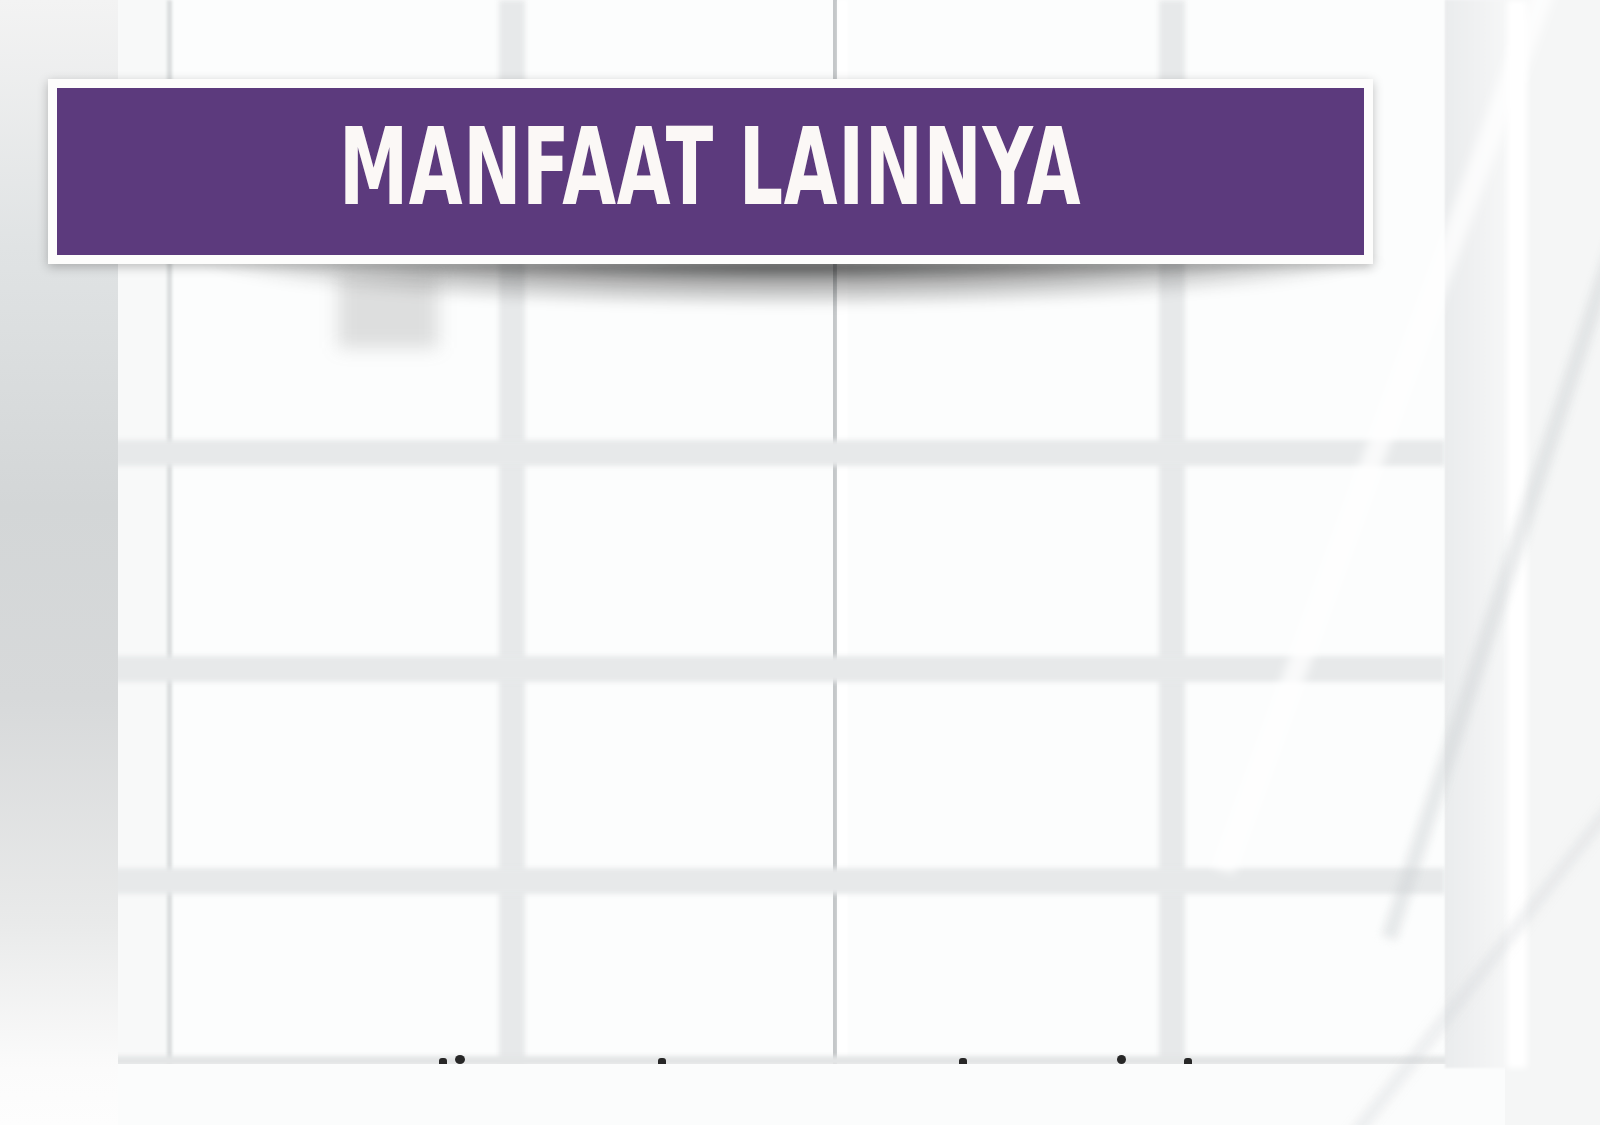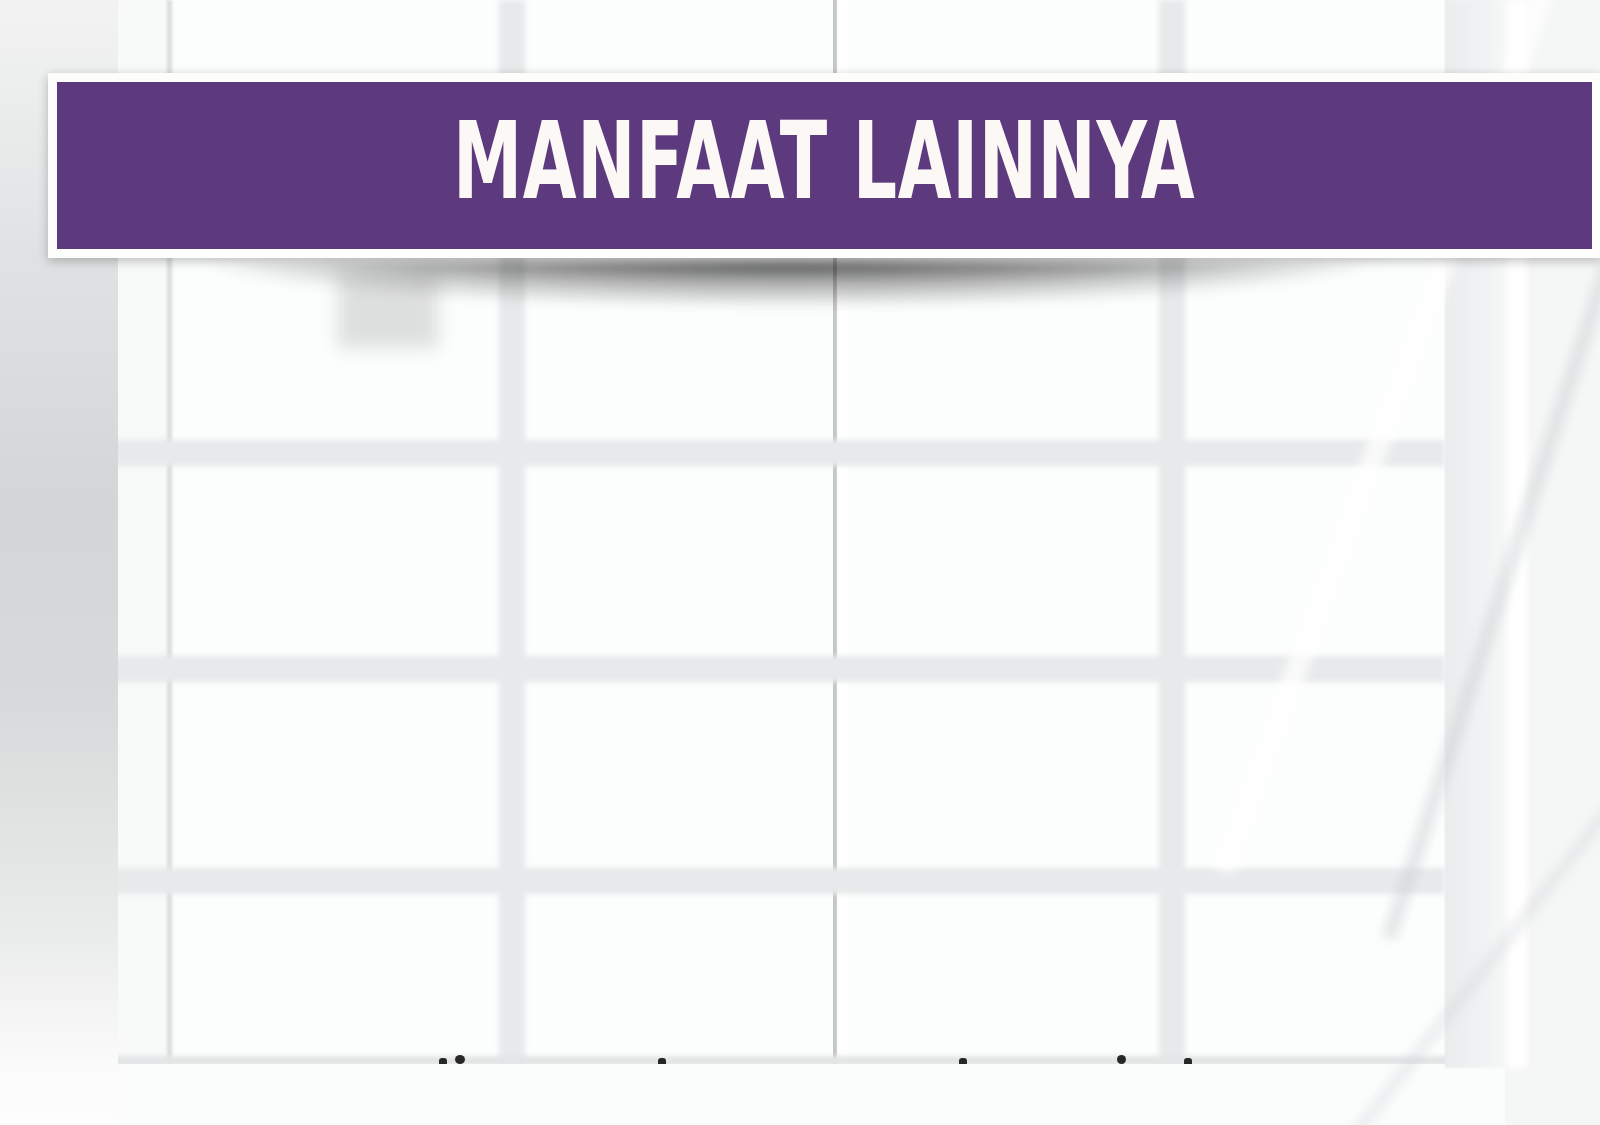--- a/index.html
+++ b/index.html
@@ -43,21 +43,21 @@
   
   .shadow-fan { left:58px; top:262px; width:1484px; height:62px; z-index:5; filter:blur(4px);
     background:radial-gradient(52% 100% at 49% 0%, rgba(22,22,22,0.52) 0%, rgba(22,22,22,0.24) 46%, rgba(22,22,22,0) 76%); }
   .shadow-core { left:95px; top:261px; width:1410px; height:24px; z-index:5; filter:blur(7px);
     background:radial-gradient(50% 100% at 50% 0%, rgba(18,18,18,0.5) 0%, rgba(18,18,18,0) 85%); }
   .shadow-blob { left:338px; top:272px; width:100px; height:76px; z-index:5;
     background:rgba(100,100,100,0.20); filter:blur(9px); }
 
   
   .banner {
-    left:48px; top:73px; width:1553px; height:185px; z-index:6; box-sizing:border-box;
+    left:48px; top:79px; width:1325px; height:185px; z-index:6; box-sizing:border-box;
     border:9px solid #fdfdfc; display:flex; align-items:center; justify-content:center;
     box-shadow:0 3px 10px rgba(0,0,0,0.25);
   }
   .banner-title {
     display:inline-block; transform:scaleX(0.65); transform-origin:50% 50%;
     font-weight:bold; font-size:107px; line-height:1; letter-spacing:1px;
     margin-top:-8px; white-space:nowrap;
   }
 
   

